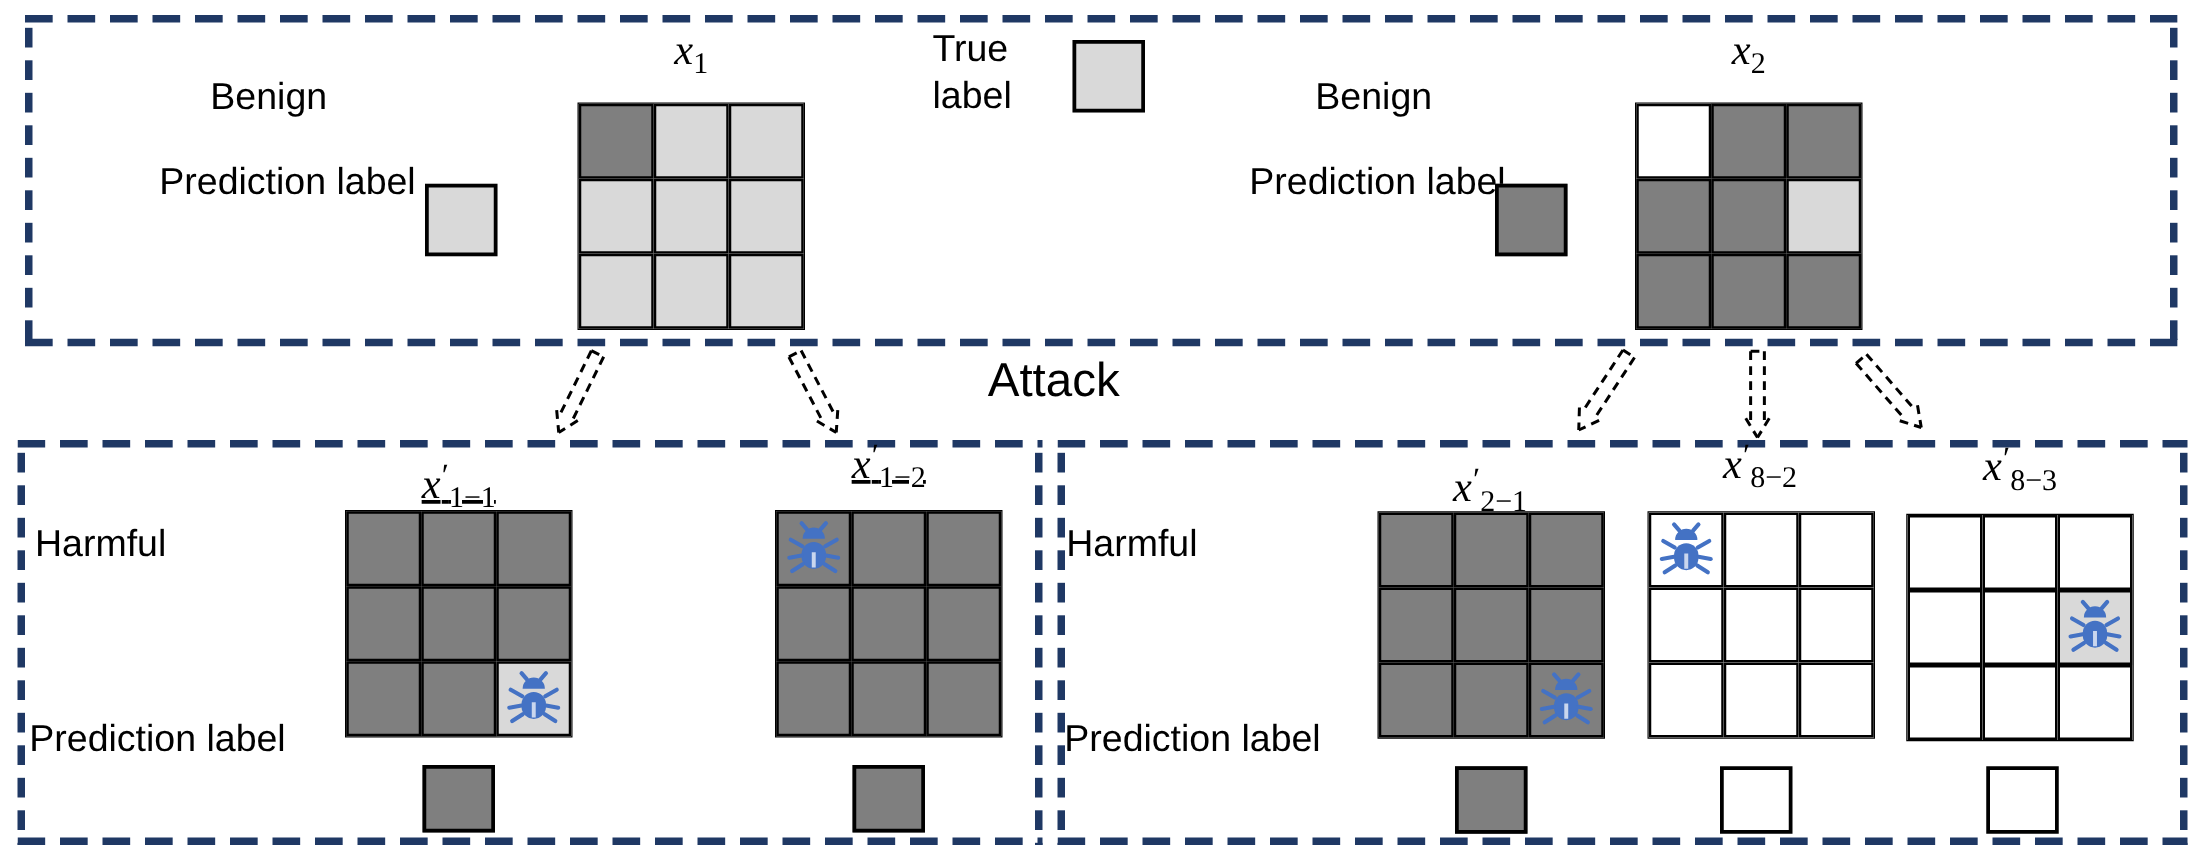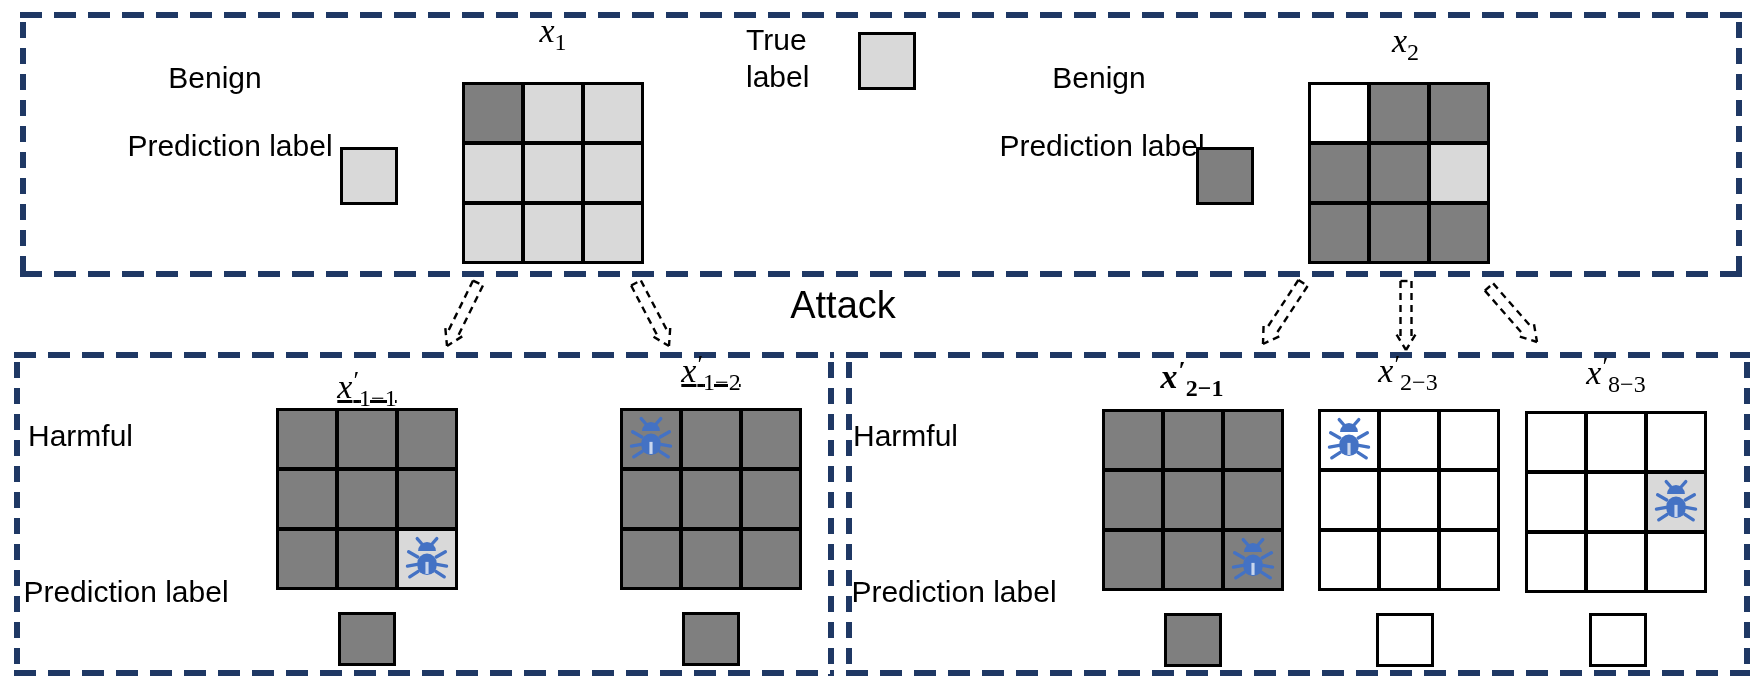--- a/index.html
+++ b/index.html
@@ -31,25 +31,25 @@
   #harmful-left{left:28px;top:418px;width:220px;}
   #harmful-right{left:853px;top:418px;width:220px;}
   #pred-bl{left:12px;top:574px;width:228px;text-align:center;}
   #pred-br{left:840px;top:574px;width:228px;text-align:center;}
 
   
   .math{position:absolute;text-align:center;font-family:"Liberation Serif",serif;
         font-style:italic;font-size:34px;}
   .math sub{font-style:normal;font-size:24px;}
   .math .pr{font-style:normal;font-size:26px;vertical-align:9px;margin-left:1px;}
-  #x1-title{left:462px;top:12px;width:182px;}
-  #x2-title{left:1237px;top:22px;width:182px;text-align:right;}
+  #x1-title{left:462px;top:22px;width:182px;}
+  #x2-title{left:1308px;top:22px;width:182px;}
   #x11-title{left:276px;top:366px;width:182px;text-decoration:underline;}
   #x12-title{left:620px;top:350px;width:182px;text-decoration:underline;}
-  #x21-title{left:1102px;top:356px;width:180px;font-weight:bold;}
+  #x21-title{left:1102px;top:369px;width:180px;}
   #x22-title{left:1318px;top:350px;width:180px;}
   #x23-title{left:1525px;top:352px;width:182px;}
 
   
   .grid{position:absolute;display:grid;grid-template-columns:repeat(3,60px);
         grid-template-rows:repeat(3,60px);border:1px solid #000;}
   .cell{border:2px solid #000;box-sizing:border-box;display:flex;
         align-items:center;justify-content:center;}
   #x1-grid{left:462px;top:82px;}
   #x2-grid{left:1308px;top:82px;}
@@ -231,21 +231,21 @@
       <div class="cell c-dark"></div>
       <div class="cell c-dark"></div>
       <div class="cell c-dark"></div>
       <div class="cell c-dark"></div>
       <div class="cell c-dark">
         <svg class="bug" viewBox="0 0 32 32">
           <use href="#bug-shape"></use>
         </svg>
       </div>
     </div>
-  <div id="x22-title" class="math"><i>x</i><span class="pr">′</span><sub>2−3</sub></div>
+  <div id="x22-title" class="math"><i>x</i><span class="pr">′</span><sub>8−2</sub></div>
   <div id="x22-grid" class="grid">
       <div class="cell c-white">
         <svg class="bug" viewBox="0 0 32 32">
           <use href="#bug-shape"></use>
         </svg>
       </div>
       <div class="cell c-white"></div>
       <div class="cell c-white"></div>
       <div class="cell c-white"></div>
       <div class="cell c-white"></div>

